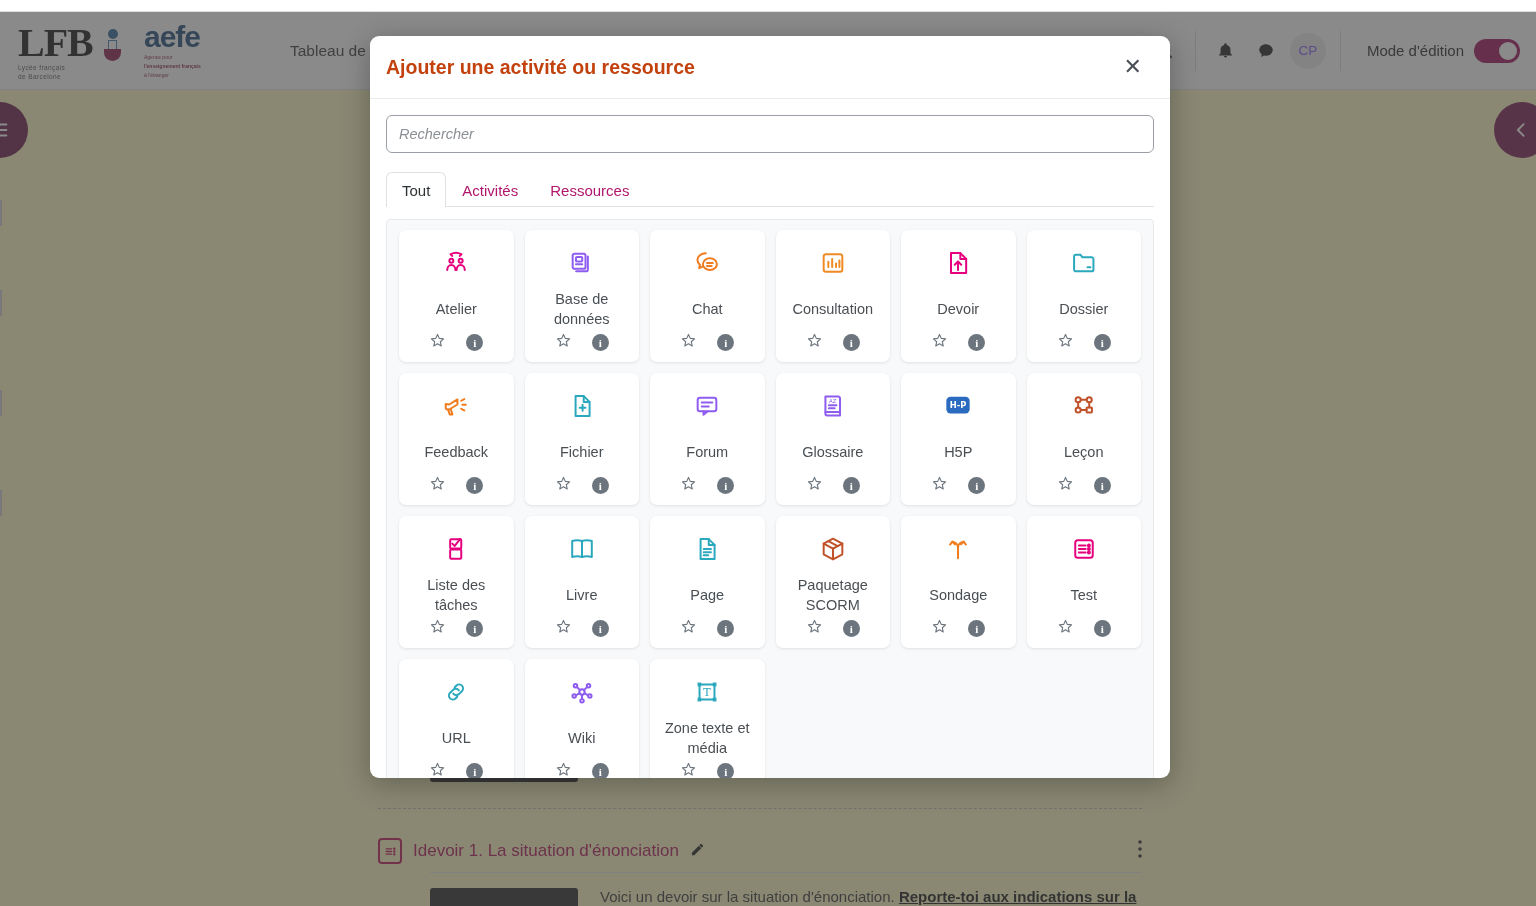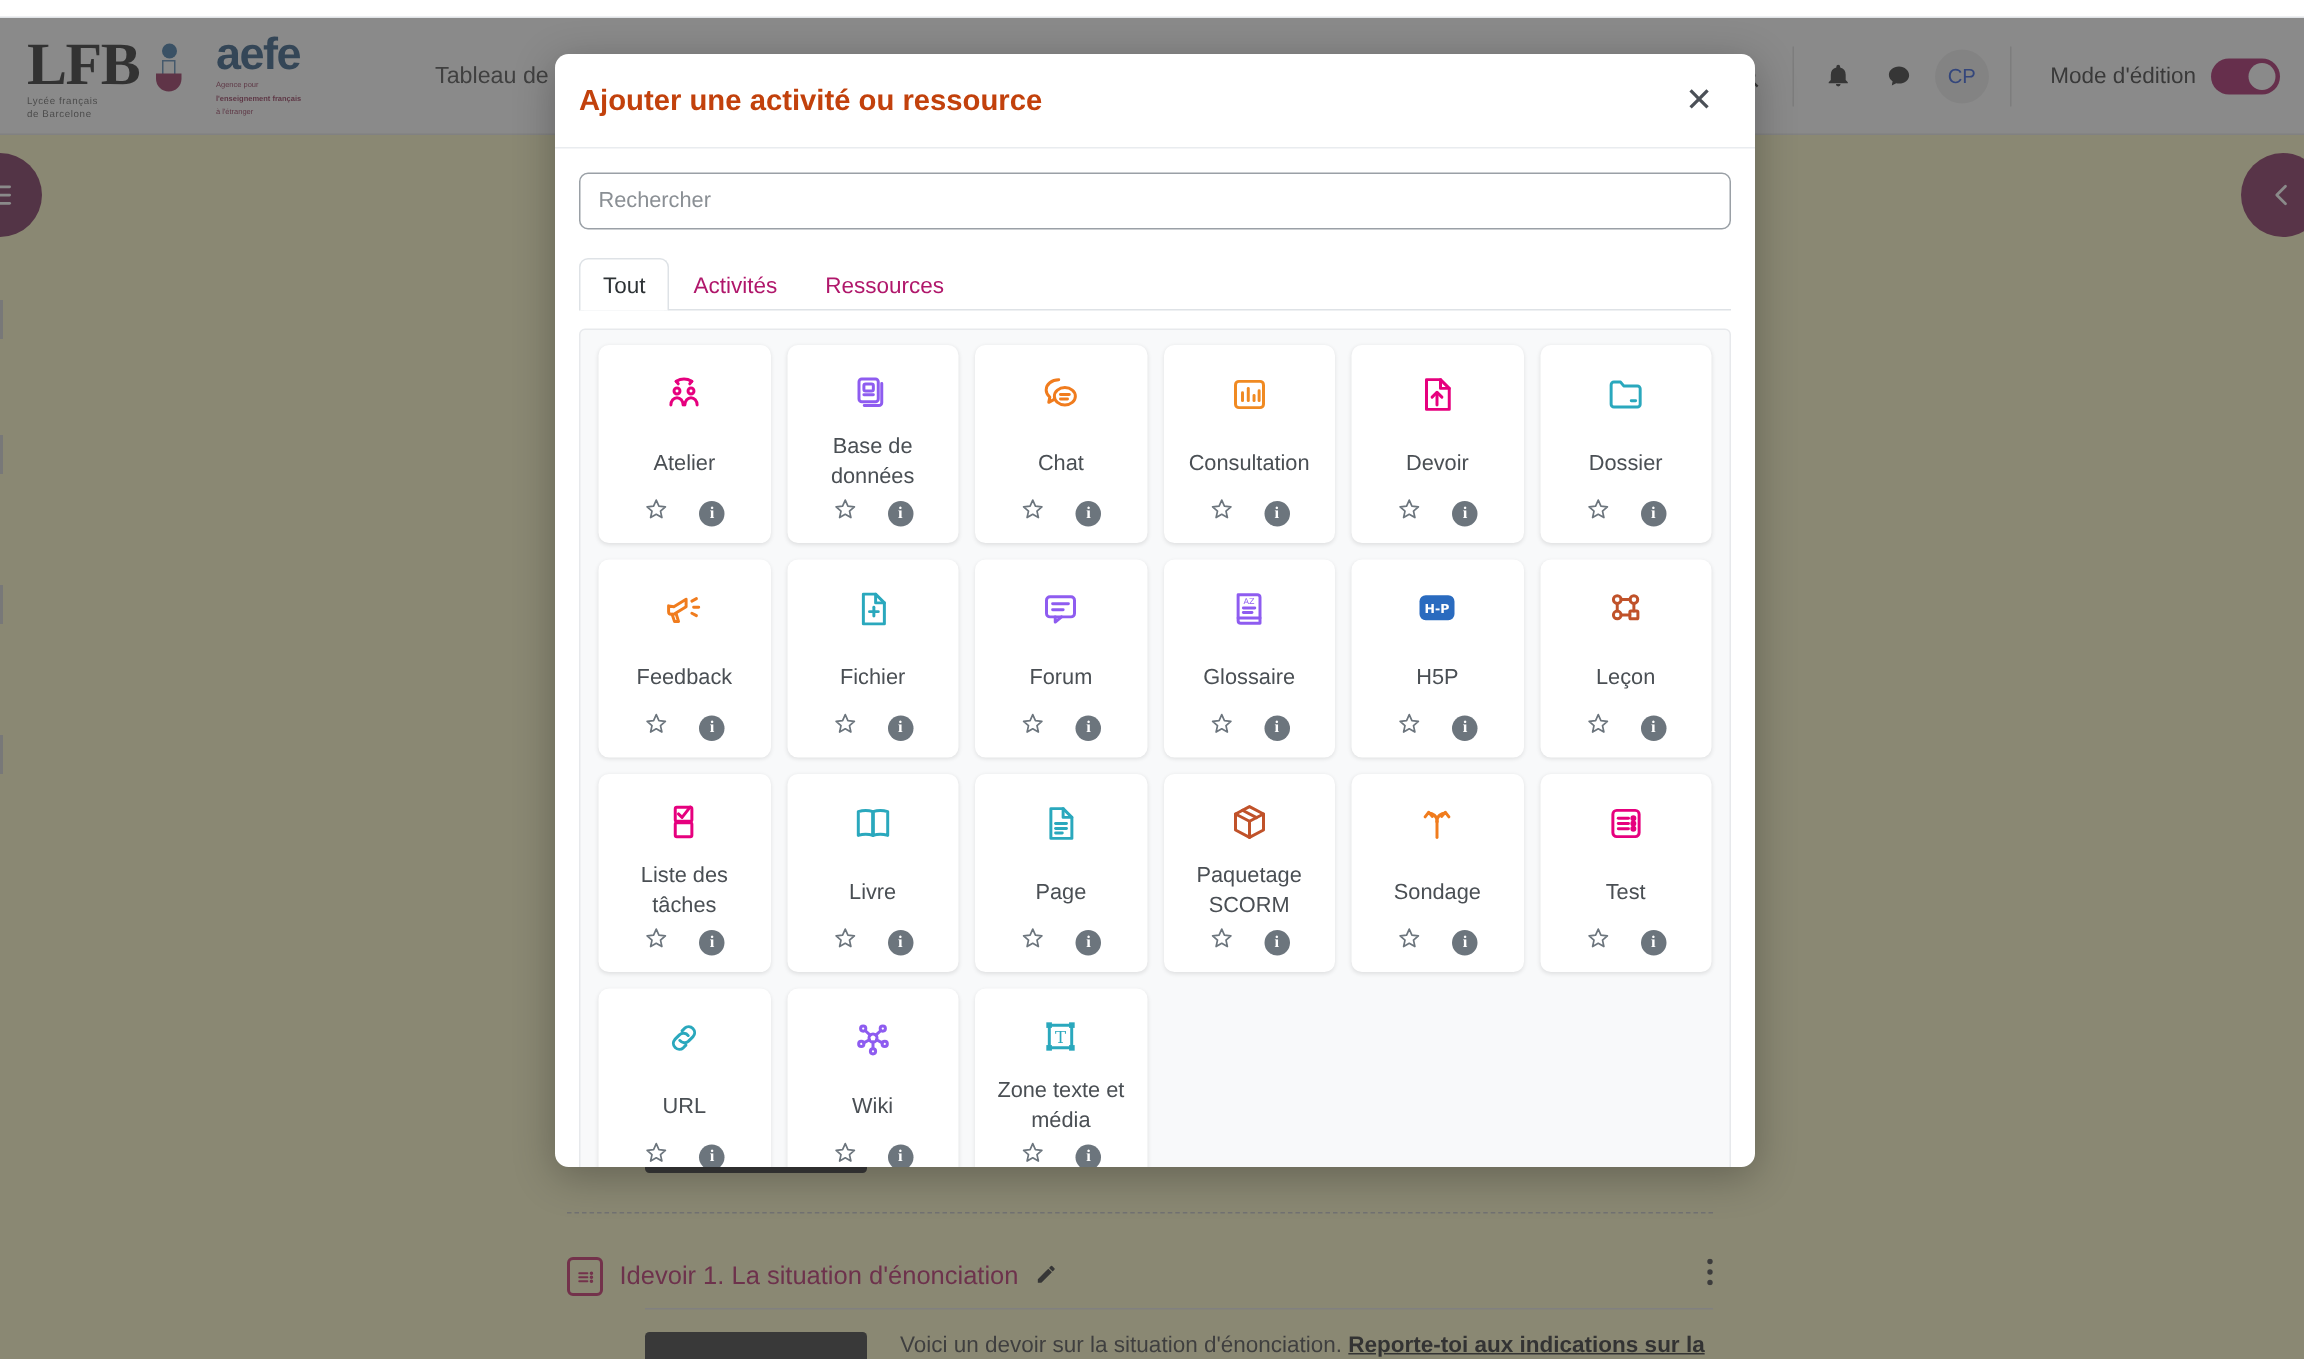--- a/index.html
+++ b/index.html
@@ -68,21 +68,21 @@
   .header-right {
     margin-left: auto; display: flex; align-items: center; padding-right: 16px;
   }
   .hicon {
     width: 40px; height: 40px; display: flex; align-items: center;
     justify-content: center; color: #222; font-size: 17px;
   }
   .divider-v { width: 1px; height: 40px; background: #dcdcdc; margin: 0 10px; }
   .avatar {
     width: 36px; height: 36px; border-radius: 50%;
-    background: #ededed; color: #1d4ed8;
+    background: #ededed; color: #8b5cf6;
     display: flex; align-items: center; justify-content: center;
     font-size: 13.5px; margin: 0 4px;
   }
   .edit-label { font-size: 15px; color: #2b2b2b; margin: 0 10px 0 16px; }
   .toggle {
     width: 46px; height: 24px; border-radius: 12px; background: #a0125e;
     position: relative;
   }
   .toggle::after {
     content: ""; position: absolute; right: 3px; top: 3px;
@@ -177,20 +177,21 @@
     line-height: 1; font-weight: 300;
   }
   .modal-body { padding: 16px 16px 0 16px; flex: 1; display: flex; flex-direction: column; }
 
   .search-input {
     width: 100%; height: 38px;
     border: 1px solid #9aa0a6; border-radius: 6px;
     padding: 12px 12px; font-size: 14.5px; color: #212529;
     font-family: "Liberation Sans", sans-serif;
     outline: none;
+    font-style: italic;
   }
   .search-input::placeholder { color: #8a8f94; }
 
   .tabs {
     display: flex; margin-top: 18px;
     border-bottom: 1px solid #dee2e6;
   }
   .tab {
     padding: 9px 15px 8px 15px;
     font-size: 15px; color: #b0176b; cursor: pointer;

